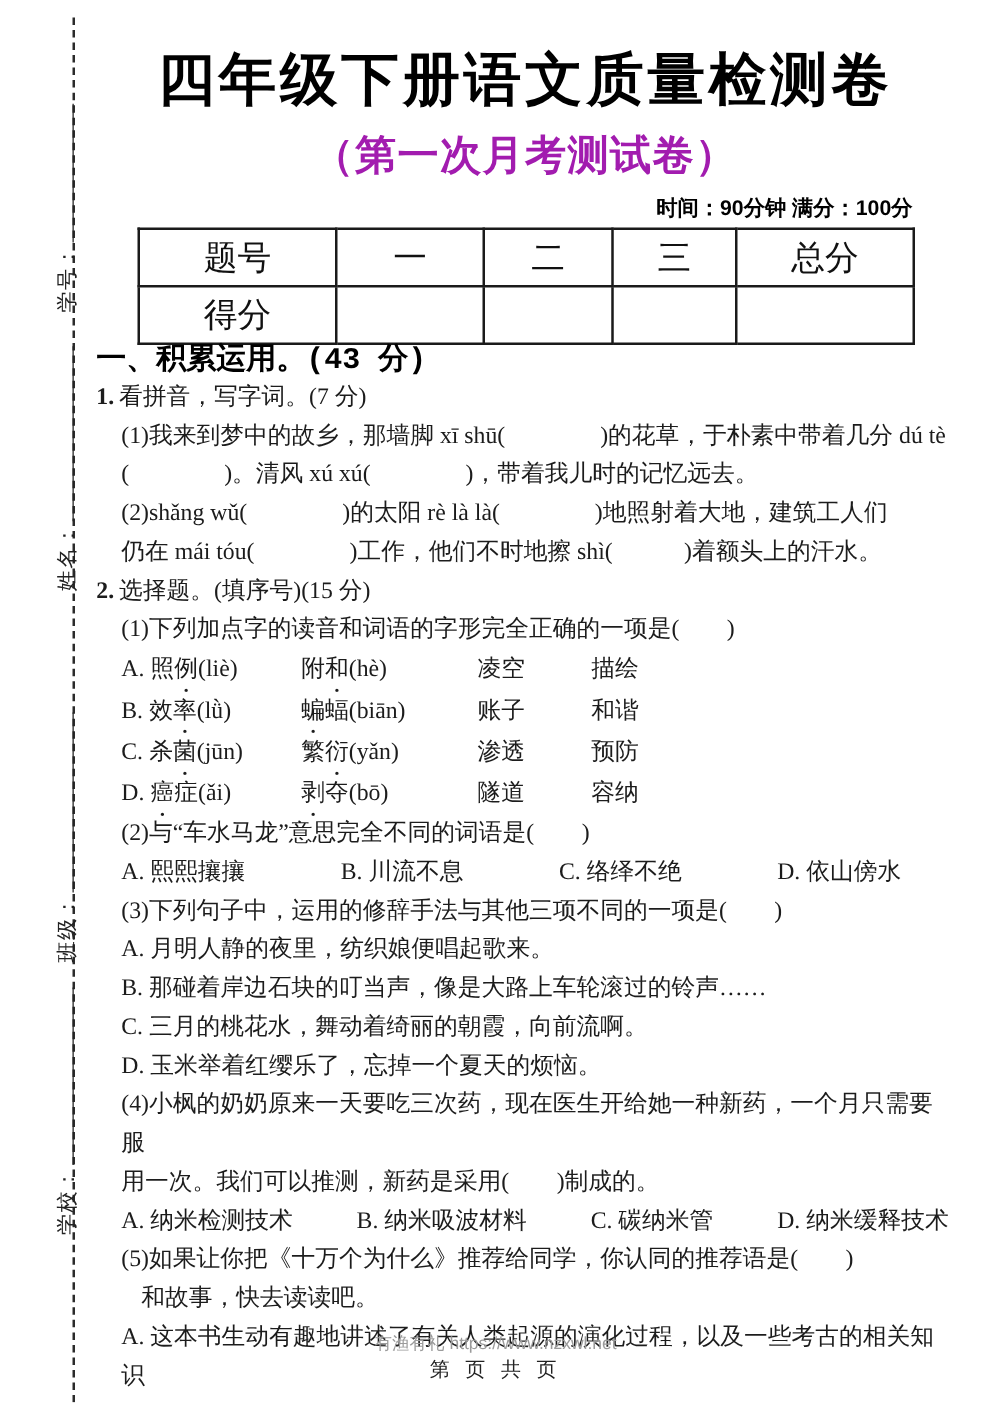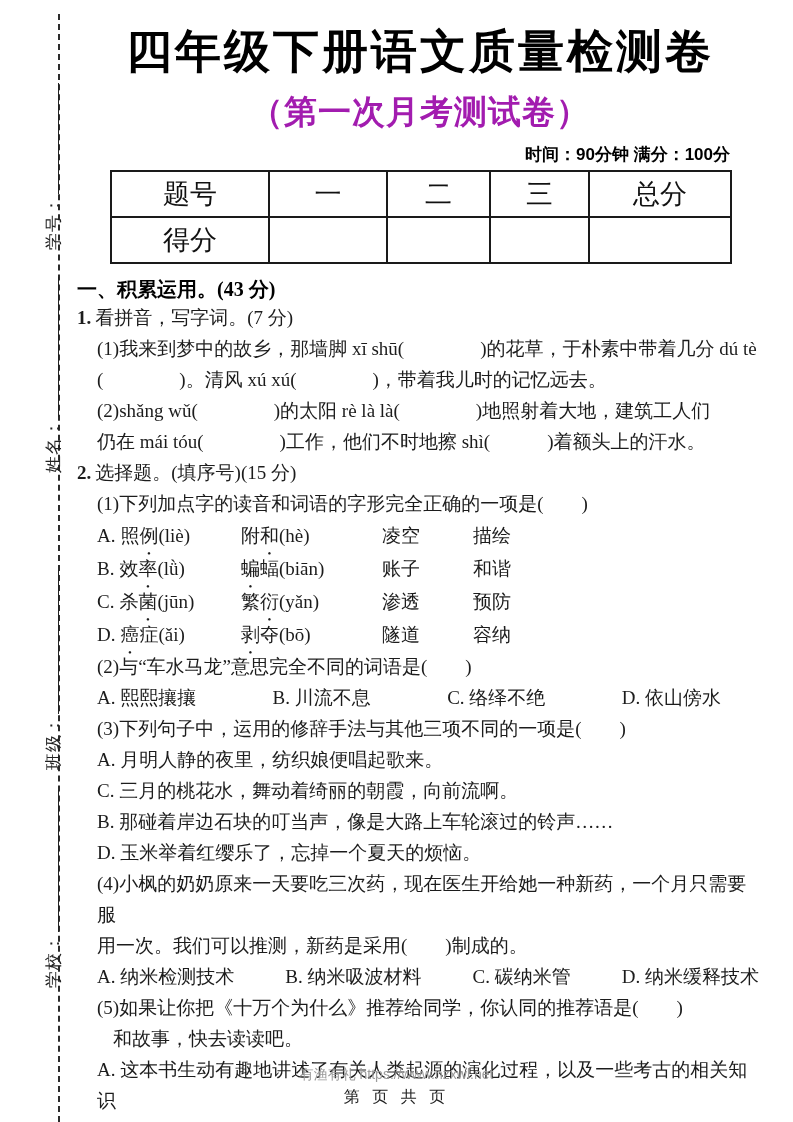--- a/index.html
+++ b/index.html
@@ -11,35 +11,35 @@
                   border-left:2px dashed #2b2b2b; }
   .v-field { position:absolute; left:42px; height:22px; display:flex; align-items:baseline;
              transform:rotate(-90deg); transform-origin:0 0; font-size:17px; color:#222; }
   .v-field .v-label { white-space:nowrap; letter-spacing:1px; }
   .v-field .v-line { flex:1; border-bottom:1.6px solid #222; height:4px; margin-left:2px; }
   .vf1 { top:250px; width:167px; }
   .vf2 { top:473px; width:196px; }
   .vf3 { top:770px; width:200px; }
   .vf4 { top:988px; width:198px; }
 
-  .content { position:absolute; left:77px; top:0; width:686px; }
+  .content { position:absolute; left:77px; top:12px; width:686px; }
 
   .title { margin:22px 0 0; text-align:center; font-family:"Liberation Sans", sans-serif;
            font-weight:900; font-size:46px; line-height:58px; letter-spacing:3px; color:#000; }
   .subtitle { margin:10px 0 0; text-align:center; font-family:"Liberation Sans", sans-serif;
               font-weight:800; font-size:33px; line-height:44px; letter-spacing:1px; color:#a21caf; }
   .exam-info { margin-top:10px; padding-right:33px; text-align:right;
                font-family:"Liberation Sans", sans-serif; font-weight:700; font-size:17px; line-height:22px; color:#000; }
 
   .score-table { margin:4px 0 0 33px; border-collapse:collapse; width:620px; table-layout:fixed; }
   .score-table td { border:2px solid #1a1a1a; height:44px; text-align:center;
                     font-size:27px; padding:0; color:#111; }
 
-  .sec-heading { margin-top:12px; font-family:Liberation Serif, serif;
-                 font-weight:700; font-size:20px; line-height:26px; color:#000; }
+  .sec-heading { font-family:Liberation Mono, monospace;
+                 font-weight:700; font-size:24px; line-height:26px; color:#000; }
 
   .tline { font-size:19px; line-height:31px; }
   .qnum  { font-weight:700; margin-right:4px; }
   .ind   { padding-left:20px; }
   .ind2  { padding-left:36px; }
 
   .opt-row { display:flex; padding-left:20px; font-size:19px; line-height:33px;gap:11px; }
   .opt-row .c1 { width:133px; } .opt-row .c2 { width:130px; }
   .opt-row .c3 { width:80px; }  .opt-row .c4 { flex:1; }
   .opt-label { margin-right:5px; }
@@ -158,22 +158,22 @@
     <div class="tline ind">(2)与“车水马龙”意思完全不同的词语是(　　)</div>
     <div class="opt-spread spread-wide">
       <span>A. 熙熙攘攘</span>
       <span>B. 川流不息</span>
       <span>C. 络绎不绝</span>
       <span>D. 依山傍水</span>
     </div>
 
     <div class="tline ind">(3)下列句子中，运用的修辞手法与其他三项不同的一项是(　　)</div>
     <div class="tline ind">A. 月明人静的夜里，纺织娘便唱起歌来。</div>
+    <div class="tline ind">B. 那碰着岸边石块的叮当声，像是大路上车轮滚过的铃声……</div>
     <div class="tline ind">C. 三月的桃花水，舞动着绮丽的朝霞，向前流啊。</div>
-    <div class="tline ind">B. 那碰着岸边石块的叮当声，像是大路上车轮滚过的铃声……</div>
     <div class="tline ind">D. 玉米举着红缨乐了，忘掉一个夏天的烦恼。</div>
 
     <div class="tline ind">(4)小枫的奶奶原来一天要吃三次药，现在医生开给她一种新药，一个月只需要服</div>
     <div class="tline ind">用一次。我们可以推测，新药是采用(　　)制成的。</div>
     <div class="opt-spread spread-full">
       <span>A. 纳米检测技术</span>
       <span>B. 纳米吸波材料</span>
       <span>C. 碳纳米管</span>
       <span>D. 纳米缓释技术</span>
     </div>

